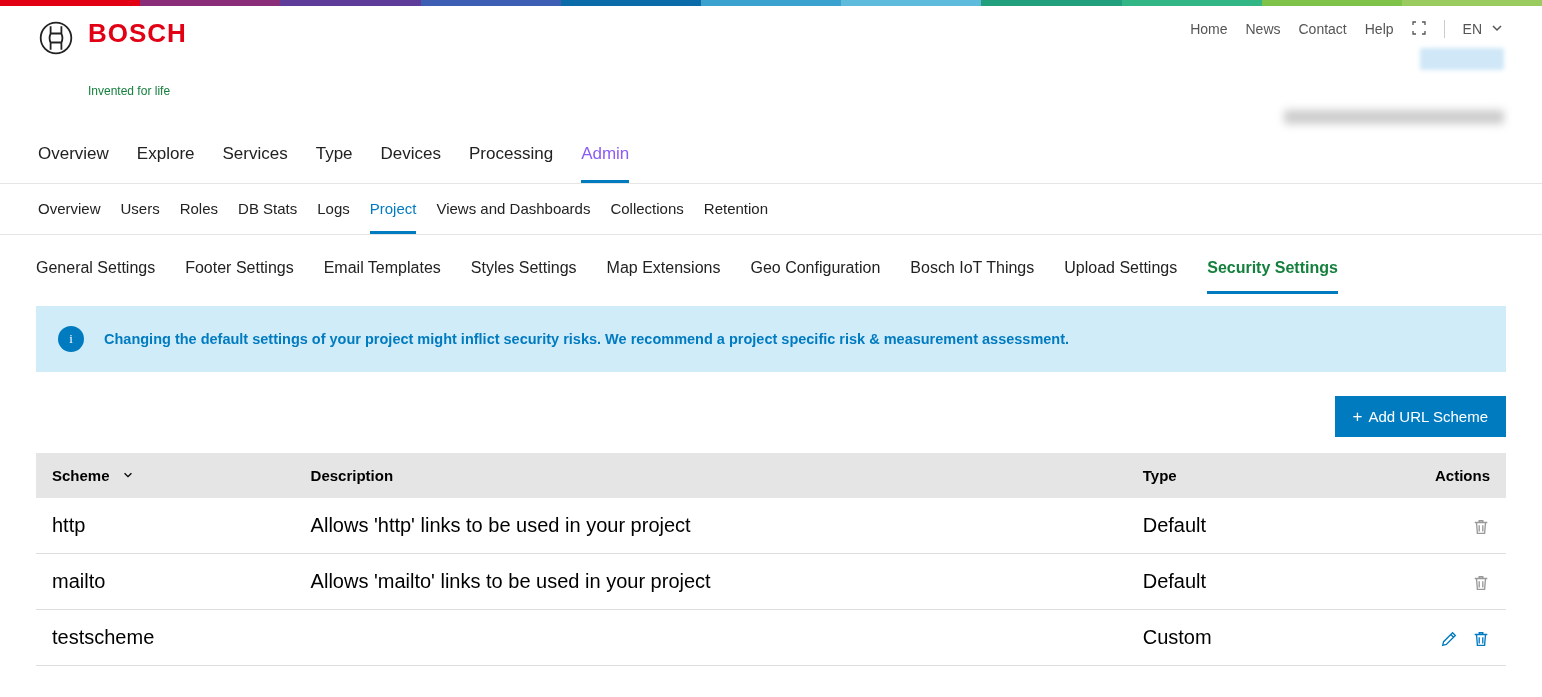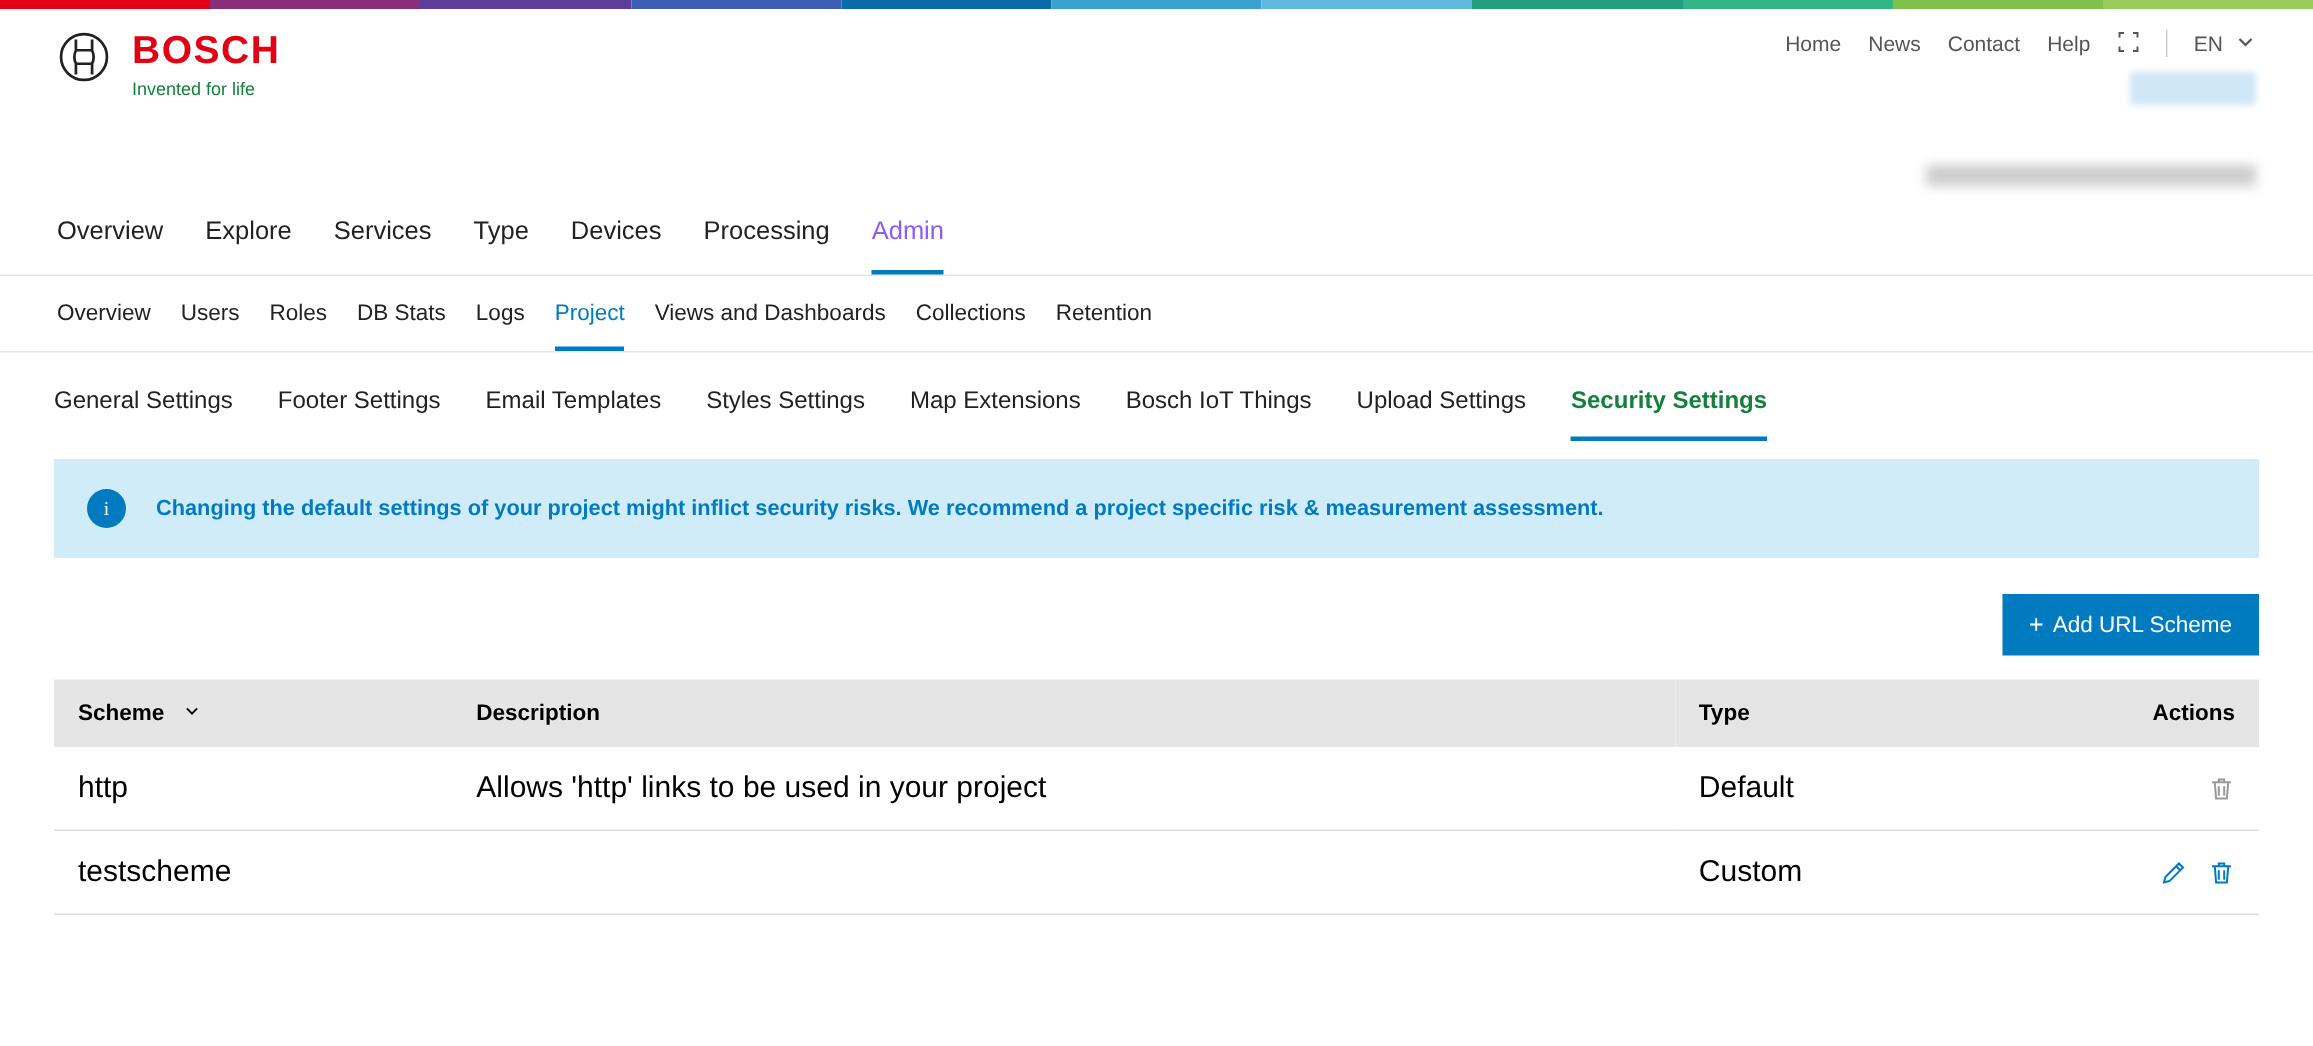--- a/index.html
+++ b/index.html
@@ -4,21 +4,21 @@
 <style>
   * { margin: 0; padding: 0; box-sizing: border-box; }
   body { font-family: -apple-system, BlinkMacSystemFont, "Segoe UI", Arial, sans-serif; color: #000; background: #fff; font-size: 14px; }
 
   .top-stripe { height: 6px; display: flex; width: 100%; }
   .top-stripe > div { flex: 1; }
 
   .header-bar { display: flex; justify-content: space-between; align-items: flex-start; padding: 14px 38px 0 38px; }
   .logo-area { display: flex; align-items: flex-start; gap: 14px; }
   .logo-circle svg { width: 36px; height: 36px; }
-  .logo-text { display: flex; flex-direction: column; }
+  .logo-text { display: flex; flex-direction: column; gap: 32px; }
   .logo-word { font-weight: 700; font-size: 26px; color: #E20015; letter-spacing: 1px; line-height: 1; }
   .logo-tag { font-size: 12px; color: #15803d; margin-top: 6px; }
 
   .header-right { display: flex; flex-direction: column; align-items: flex-end; gap: 10px; }
   .top-links { display: flex; align-items: center; gap: 18px; color: #555; font-size: 14px; }
   .top-links .divider { width: 1px; height: 18px; background: #ccc; }
   .lang { display: flex; align-items: center; gap: 8px; color: #555; }
   .blur-box { width: 84px; height: 22px; background: #cfe7f7; filter: blur(2px); border-radius: 2px; }
   .blur-line { width: 220px; height: 14px; background: #ccc; filter: blur(4px); border-radius: 2px; margin-top: 30px; }
 
@@ -134,20 +134,21 @@
     <div class="nav-item">Retention</div>
   </nav>
 
 <div class="content">
   <div class="settings-tabs">
       <div class="tab">General Settings</div>
       <div class="tab">Footer Settings</div>
       <div class="tab">Email Templates</div>
       <div class="tab">Styles Settings</div>
       <div class="tab">Map Extensions</div>
+      <div class="tab">Geo Configuration</div>
       <div class="tab">Bosch IoT Things</div>
       <div class="tab">Upload Settings</div>
       <div class="tab active">Security Settings</div>
     </div>
 
   <div class="info-banner">
     <div class="info-icon">i</div>
     <div class="info-text">Changing the default settings of your project might inflict security risks. We recommend a project specific risk &amp; measurement assessment.</div>
   </div>
 
@@ -179,20 +180,30 @@
           <td>http</td>
           <td>Allows 'http' links to be used in your project</td>
           <td>Default</td>
           <td class="actions-cell"><span class="icon-btn icon-disabled">
               <svg viewBox="0 0 20 20" fill="none" stroke-width="1.5">
                 <path d="M3 5h14M8 5V3h4v2M5 5l1 12h8l1-12M8 8v7M12 8v7"></path>
               </svg>
             </span></td>
         </tr>
         <tr>
+          <td>mailto</td>
+          <td>Allows 'mailto' links to be used in your project</td>
+          <td>Default</td>
+          <td class="actions-cell"><span class="icon-btn icon-disabled">
+              <svg viewBox="0 0 20 20" fill="none" stroke-width="1.5">
+                <path d="M3 5h14M8 5V3h4v2M5 5l1 12h8l1-12M8 8v7M12 8v7"></path>
+              </svg>
+            </span></td>
+        </tr>
+        <tr>
           <td>testscheme</td>
           <td></td>
           <td>Custom</td>
           <td class="actions-cell"><span class="icon-btn icon-active">
               <svg viewBox="0 0 20 20" fill="none" stroke-width="1.5">
                 <path d="M3 17l1-4L14 3l3 3L7 16l-4 1zM12 5l3 3"></path>
               </svg>
             </span><span class="icon-btn icon-active">
               <svg viewBox="0 0 20 20" fill="none" stroke-width="1.5">
                 <path d="M3 5h14M8 5V3h4v2M5 5l1 12h8l1-12M8 8v7M12 8v7"></path>

